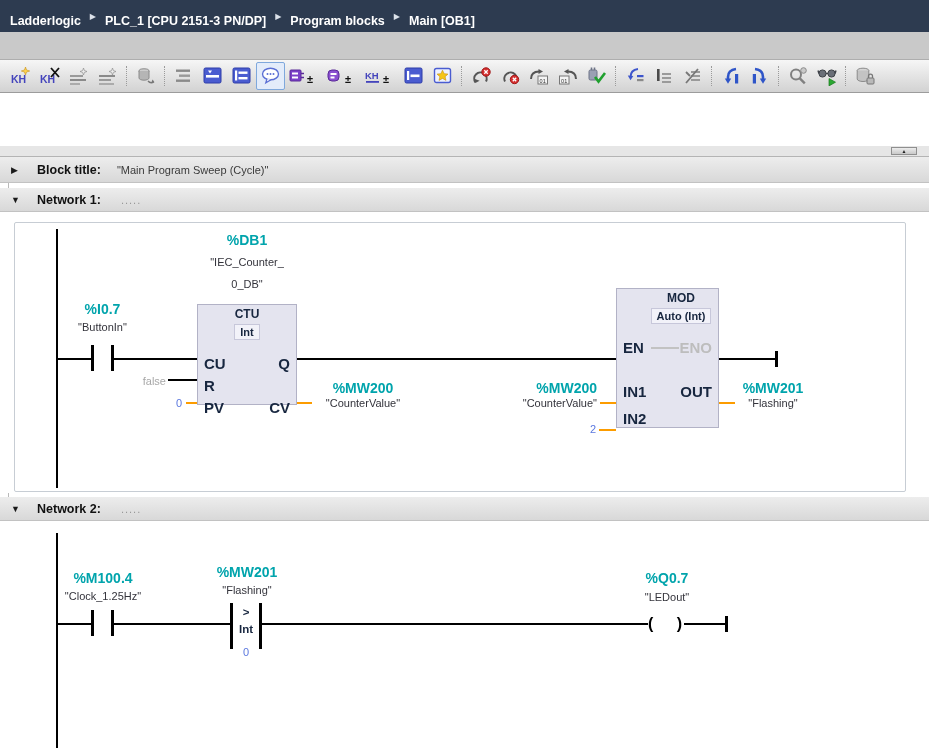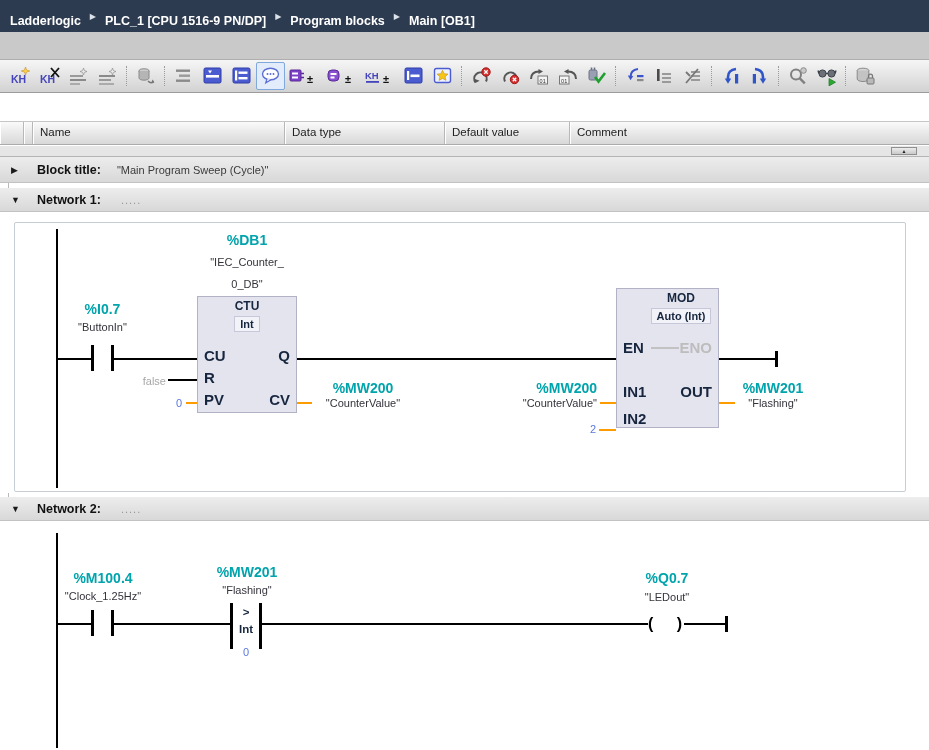--- a/index.html
+++ b/index.html
@@ -89,21 +89,21 @@
            font-size:16px;font-weight:bold;color:#000;line-height:22px;}
 </style>
 </head>
 <body>
 
 <div class="screen">
 
   <div class="titlebar">
     <span class="crumb">Ladderlogic</span>
     <span class="crumb-sep">▶</span>
-    <span class="crumb">PLC_1 [CPU 1516-9 PN/DP]</span>
+    <span class="crumb">PLC_1 [CPU 2151-3 PN/DP]</span>
     <span class="crumb-sep">▶</span>
     <span class="crumb">Program blocks</span>
     <span class="crumb-sep">▶</span>
     <span class="crumb">Main [OB1]</span>
   </div>
 
   <div class="subbar"></div>
 
   <div class="toolbar">
     <span class="tool">
@@ -312,28 +312,20 @@
     <span class="tool">
       <svg width="20" height="20" viewBox="0 0 20 20">
           <ellipse cx="8" cy="4.5" rx="5.8" ry="2.3" fill="#d5d5d5" stroke="#8a8a8a"></ellipse>
           <path d="M2.2 4.5v8.5c0 1.4 2.6 2.5 5.8 2.5s5.8-1.1 5.8-2.5V4.5" fill="#c3c3c3" stroke="#8a8a8a"></path>
           <rect x="12" y="12" width="7" height="6" rx="1" fill="#b9b9b9" stroke="#777"></rect>
           <path d="M13.5 12v-1.8a2 2 0 0 1 4 0V12" fill="none" stroke="#777" stroke-width="1.3"></path>
         </svg>
     </span>
   </div>
 
-  <div class="gridhdr">
-    <div class="gh c0"></div>
-    <div class="gh c1"></div>
-    <div class="gh c2">Name</div>
-    <div class="gh c3">Data type</div>
-    <div class="gh c4">Default value</div>
-    <div class="gh c5">Comment</div>
-  </div>
   <div class="splitter">
     <div class="split-btn">
       <span>▲</span>
     </div>
   </div>
 
   <div class="secrow blockrow">
     <span class="tri">▶</span>
     <span class="seclabel">Block title:</span>
     <span class="secvalue">"Main Program Sweep (Cycle)"</span>
@@ -355,21 +347,21 @@
     <div class="vbar" style="left:111px;top:133px;height:26px;"></div>
     <div class="wire" style="left:114px;top:146px;width:83px;"></div>
 
     <div class="pos addr ctr" style="left:40px;top:90px;width:125px;">%I0.7</div>
     <div class="pos oname ctr" style="left:40px;top:108px;width:125px;">"ButtonIn"</div>
 
     <div class="pos addr ctr" style="left:172px;top:21px;width:150px;">%DB1</div>
     <div class="pos oname ctr" style="left:172px;top:43px;width:150px;">"IEC_Counter_</div>
     <div class="pos oname ctr" style="left:172px;top:65px;width:150px;">0_DB"</div>
 
-    <div class="fblock" style="left:197px;top:84px;width:100px;height:117px;">
+    <div class="fblock" style="left:197px;top:92px;width:100px;height:101px;">
       <div class="btitle">CTU</div>
       <div><span class="btype">Int</span></div>
       <span class="pin" style="left:6px;top:52px;">CU</span>
       <span class="pin" style="left:6px;top:74px;">R</span>
       <span class="pin" style="left:6px;top:96px;">PV</span>
       <span class="pin" style="right:6px;top:52px;">Q</span>
       <span class="pin" style="right:6px;top:96px;">CV</span>
     </div>
 
     <div class="pos grayval rgt" style="left:96px;top:162px;width:70px;">false</div>

